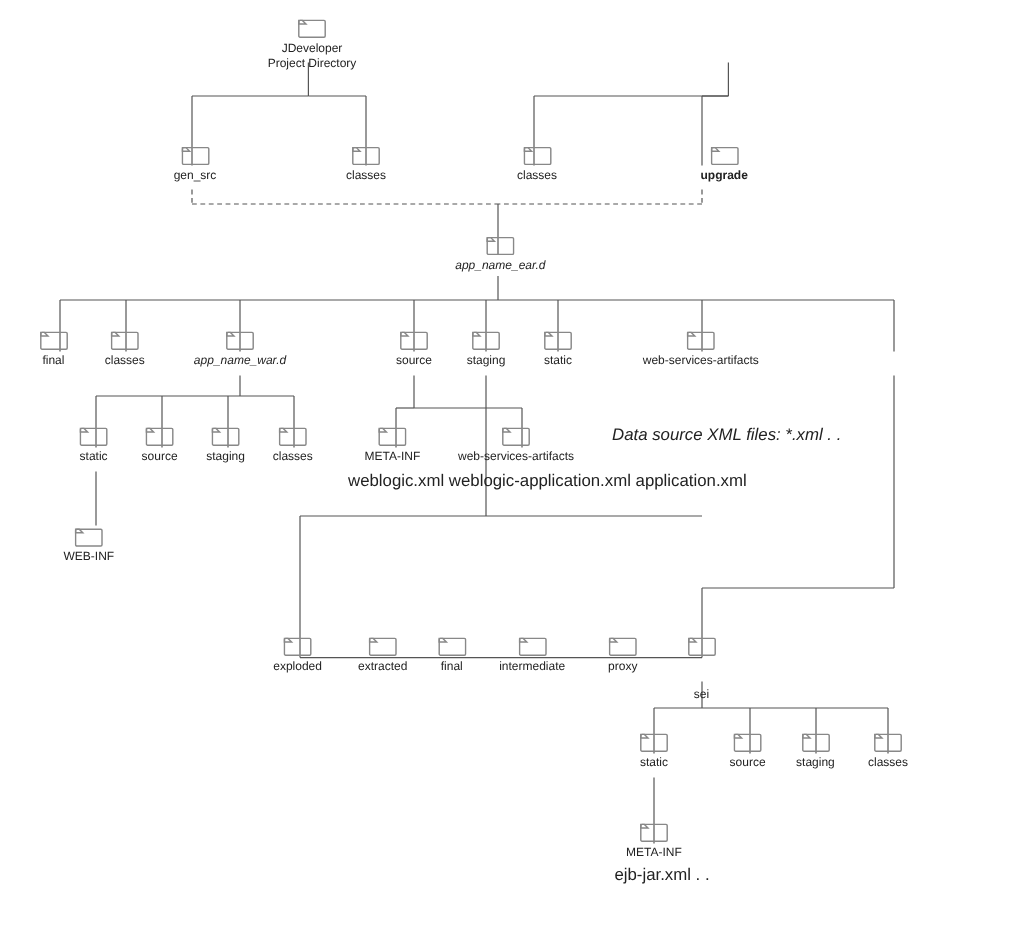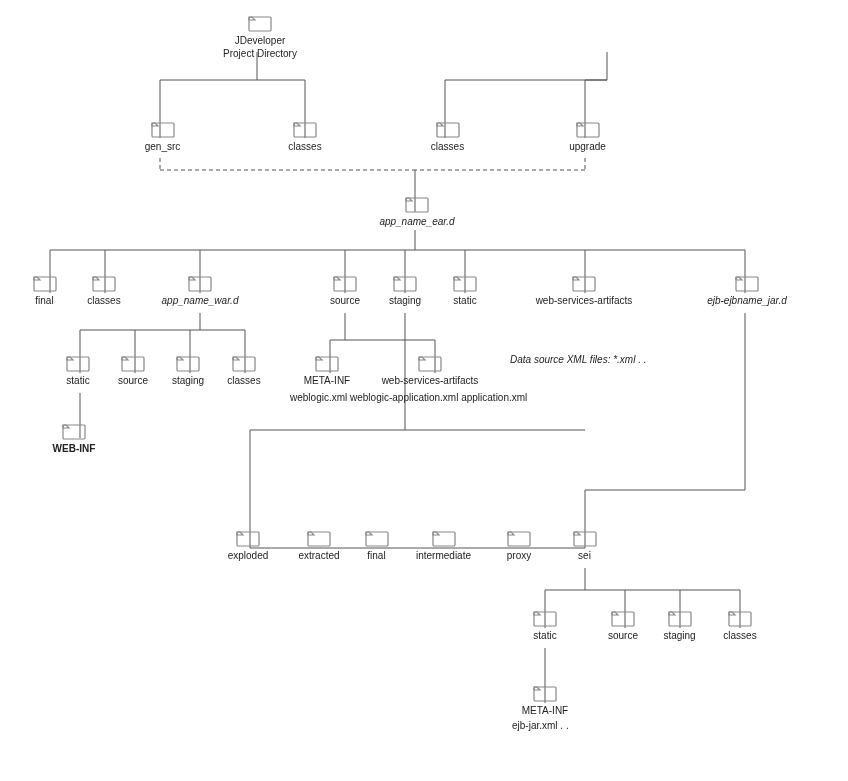--- a/index.html
+++ b/index.html
@@ -47,21 +47,21 @@
       height: 781px;
       pointer-events: none;
       overflow: visible;
     }
     line {
       stroke: #555;
       stroke-width: 1;
     }
     .file-list {
       position: absolute;
-      font-size: 10px;
+      font-size: 14px;
       color: #222;
       line-height: 1.5;
     }
   </style>
 </head>
 <body>
 
 <div class="diagram">
 
   <svg class="lines">
@@ -169,21 +169,21 @@
   </div>
 
   <div class="node" style="left:420px;top:118px;width:55px;">
     <svg class="folder-icon" viewBox="0 0 24 20">
       <rect x="1" y="5" width="22" height="14" rx="1" fill="none" stroke="#888" stroke-width="1.2"></rect>
       <path d="M1 8 L1 5 Q1 5 4 5 L7 8 Z" fill="none" stroke="#888" stroke-width="1.2"></path>
     </svg>
     <span class="node-label">classes</span>
   </div>
 
-  <div class="node" style="left:560px;top:118px;width:55px;">
+  <div class="node" style="left:576px;top:118px;width:55px;font-weight:bold;">
     <svg class="folder-icon" viewBox="0 0 24 20">
       <rect x="1" y="5" width="22" height="14" rx="1" fill="none" stroke="#888" stroke-width="1.2"></rect>
       <path d="M1 8 L1 5 Q1 5 4 5 L7 8 Z" fill="none" stroke="#888" stroke-width="1.2"></path>
     </svg>
     <span class="node-label">upgrade</span>
   </div>
 
   <div class="node" style="left:367px;top:193px;width:100px;">
     <svg class="folder-icon" viewBox="0 0 24 20">
       <rect x="1" y="5" width="22" height="14" rx="1" fill="none" stroke="#888" stroke-width="1.2"></rect>
@@ -241,27 +241,20 @@
   </div>
 
   <div class="node" style="left:534px;top:272px;width:100px;">
     <svg class="folder-icon" viewBox="0 0 24 20">
       <rect x="1" y="5" width="22" height="14" rx="1" fill="none" stroke="#888" stroke-width="1.2"></rect>
       <path d="M1 8 L1 5 Q1 5 4 5 L7 8 Z" fill="none" stroke="#888" stroke-width="1.2"></path>
     </svg>
     <span class="node-label">web-services-artifacts</span>
   </div>
 
-  <div class="node" style="left:697px;top:272px;width:100px;">
-    <svg class="folder-icon" viewBox="0 0 24 20">
-      <rect x="1" y="5" width="22" height="14" rx="1" fill="none" stroke="#888" stroke-width="1.2"></rect>
-      <path d="M1 8 L1 5 Q1 5 4 5 L7 8 Z" fill="none" stroke="#888" stroke-width="1.2"></path>
-    </svg>
-    <span class="node-label italic">ejb-ejbname_jar.d</span>
-  </div>
 
   <div class="node" style="left:52px;top:352px;width:52px;">
     <svg class="folder-icon" viewBox="0 0 24 20">
       <rect x="1" y="5" width="22" height="14" rx="1" fill="none" stroke="#888" stroke-width="1.2"></rect>
       <path d="M1 8 L1 5 Q1 5 4 5 L7 8 Z" fill="none" stroke="#888" stroke-width="1.2"></path>
     </svg>
     <span class="node-label">static</span>
   </div>
 
   <div class="node" style="left:107px;top:352px;width:52px;">
@@ -297,21 +290,21 @@
   </div>
 
   <div class="node" style="left:380px;top:352px;width:100px;">
     <svg class="folder-icon" viewBox="0 0 24 20">
       <rect x="1" y="5" width="22" height="14" rx="1" fill="none" stroke="#888" stroke-width="1.2"></rect>
       <path d="M1 8 L1 5 Q1 5 4 5 L7 8 Z" fill="none" stroke="#888" stroke-width="1.2"></path>
     </svg>
     <span class="node-label">web-services-artifacts</span>
   </div>
 
-  <div class="node" style="left:48px;top:420px;width:52px;font-weight:bold;">
+  <div class="node" style="left:48px;top:436px;width:52px;">
     <svg class="folder-icon" viewBox="0 0 24 20">
       <rect x="1" y="5" width="22" height="14" rx="1" fill="none" stroke="#888" stroke-width="1.2"></rect>
       <path d="M1 8 L1 5 Q1 5 4 5 L7 8 Z" fill="none" stroke="#888" stroke-width="1.2"></path>
     </svg>
     <span class="node-label">WEB-INF</span>
   </div>
 
 
   <div class="file-list" style="left:290px;top:390px;">
     <span>weblogic.xml
@@ -360,21 +353,21 @@
   </div>
 
   <div class="node" style="left:494px;top:527px;width:50px;">
     <svg class="folder-icon" viewBox="0 0 24 20">
       <rect x="1" y="5" width="22" height="14" rx="1" fill="none" stroke="#888" stroke-width="1.2"></rect>
       <path d="M1 8 L1 5 Q1 5 4 5 L7 8 Z" fill="none" stroke="#888" stroke-width="1.2"></path>
     </svg>
     <span class="node-label">proxy</span>
   </div>
 
-  <div class="node" style="left:562px;top:527px;width:45px;">
+  <div class="node" style="left:562px;top:527px;width:45px;gap:24px;">
     <svg class="folder-icon" viewBox="0 0 24 20">
       <rect x="1" y="5" width="22" height="14" rx="1" fill="none" stroke="#888" stroke-width="1.2"></rect>
       <path d="M1 8 L1 5 Q1 5 4 5 L7 8 Z" fill="none" stroke="#888" stroke-width="1.2"></path>
     </svg>
     <span class="node-label">sei</span>
   </div>
 
   <div class="node" style="left:519px;top:607px;width:52px;">
     <svg class="folder-icon" viewBox="0 0 24 20">
       <rect x="1" y="5" width="22" height="14" rx="1" fill="none" stroke="#888" stroke-width="1.2"></rect>

